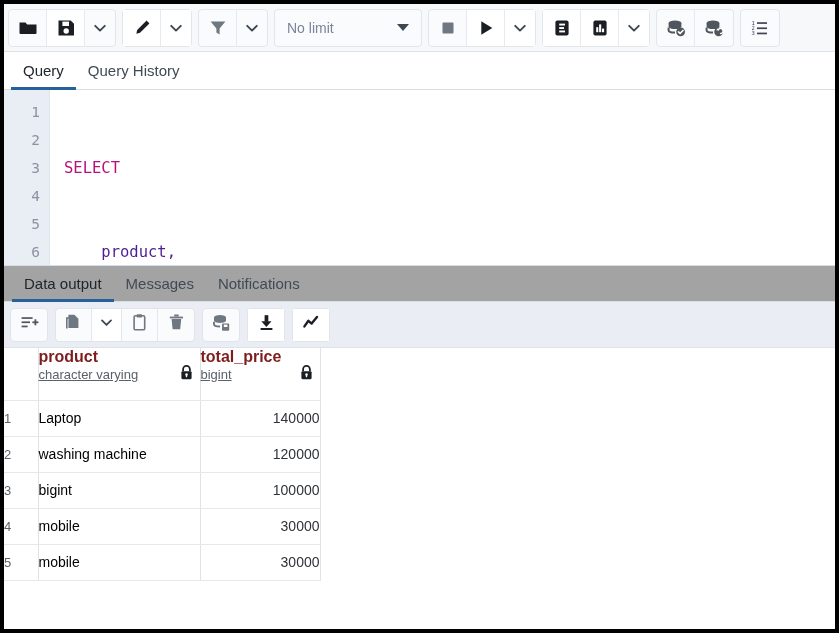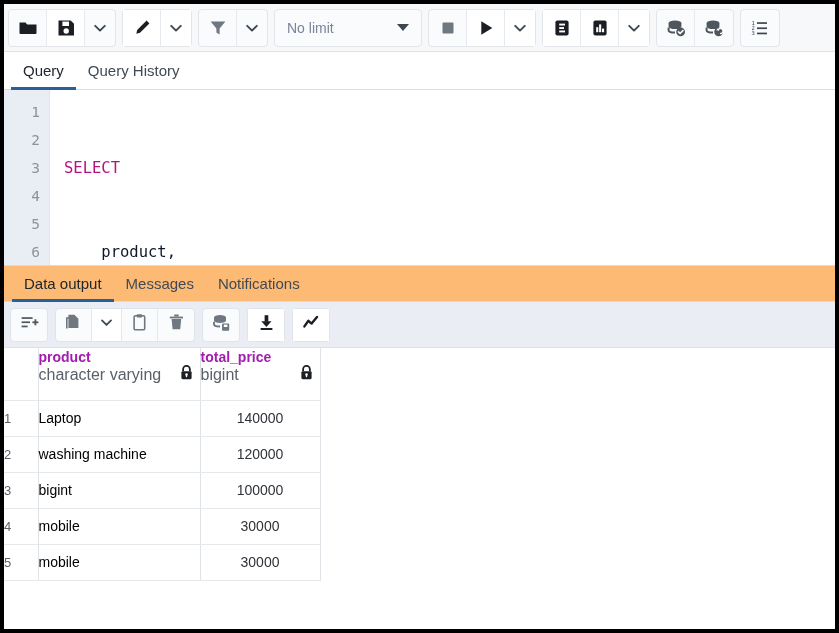--- a/index.html
+++ b/index.html
@@ -122,28 +122,28 @@
     flex: 1;
     padding: 8px 0 0 14px;
     font-family: "DejaVu Sans Mono", monospace;
     font-size: 15.5px;
     line-height: 28px;
     white-space: pre;
     color: #2f3338;
     overflow: hidden;
   }
   .kw { color: #b5127f; font-weight: normal; }
-  .pl { color: #0f172a; }
+  .pl { color: #4c1d95; }
 
   
   .outtabs {
     height: 36px;
     display: flex;
     align-items: flex-end;
-    background: #fdba74;
+    background: #a3a3a3;
     border-bottom: 1px solid #d8dde3;
     padding-left: 8px;
   }
   .otab {
     padding: 2px 12px 7px 12px;
     font-size: 15px;
     color: #404a54;
     cursor: pointer;
     border-bottom: 3px solid transparent;
     margin-bottom: -1px;
@@ -202,32 +202,33 @@
   th.colh {
     background: #ffffff;
     text-align: left;
     vertical-align: top;
     padding: 7px 8px 7px 10px;
     border-bottom: 1px solid #cfd4da;
     height: 52px;
     position: relative;
   }
   th.colh .cname {
-    font-size: 14px;
+    font-size: 16px;
     font-weight: bold;
-    color: #a21caf;
+    color: #7f1d1d;
     display: block;
     line-height: 18px;
   }
   th.colh .ctype {
-    font-size: 16px;
+    font-size: 13px;
     font-weight: normal;
     color: #5a6169;
     display: block;
     line-height: 17px;
+    text-decoration: underline;
   }
   th.colh .lock {
     position: absolute;
     right: 7px;
     top: 17px;
   }
   td.rownum {
     width: 34px;
     text-align: left;
     padding: 0 0 0 7px;
@@ -239,21 +240,21 @@
   td.cellt {
     padding: 0 10px;
     color: #000000;
     text-align: left;
     height: 36px;
     background: #ffffff;
   }
   td.celln {
     padding: 0 10px;
     color: #2f3338;
-    text-align: center;
+    text-align: right;
     height: 36px;
     background: #ffffff;
   }
   .w-prod { width: 162px; }
   .w-tot  { width: 120px; }
 </style>
 </head>
 <body>
 
 <div class="app">

